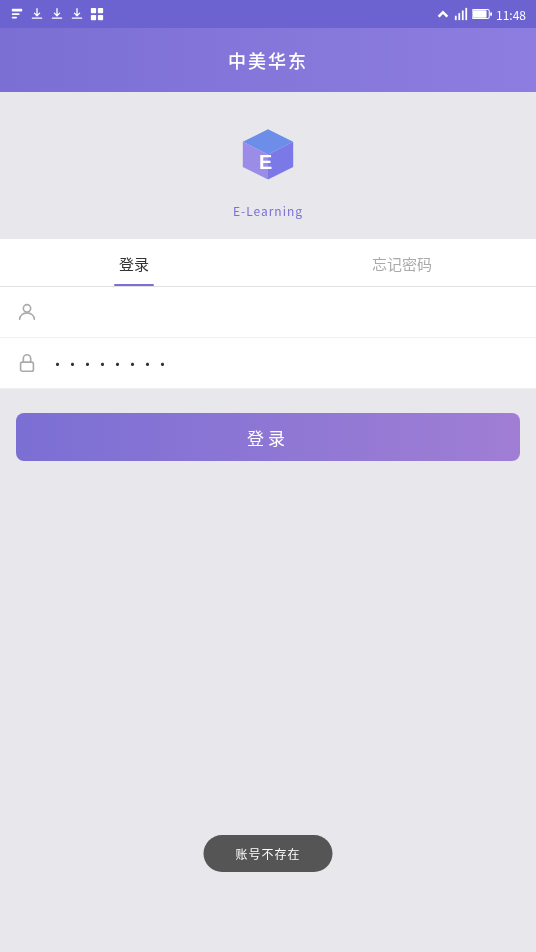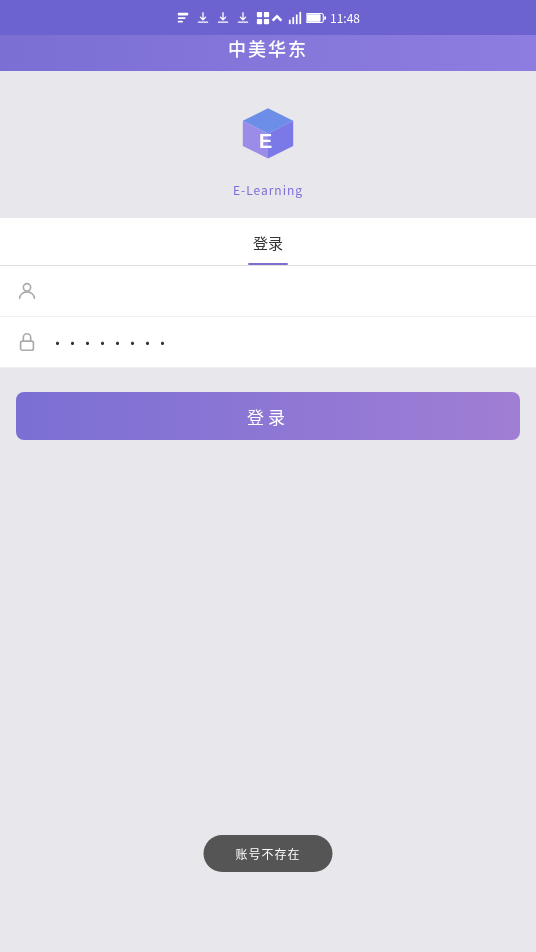--- a/index.html
+++ b/index.html
@@ -10,25 +10,25 @@
       height: 952px;
       font-family: "PingFang SC", "Noto Sans CJK SC", "Microsoft YaHei", sans-serif;
       background: #e8e8ec;
       overflow: hidden;
       position: relative;
     }
 
     
     .status-bar {
       width: 100%;
-      height: 35px;
+      height: 28px;
       background: #6c63d0;
       display: flex;
       align-items: center;
-      justify-content: center;
+      justify-content: space-between;
       padding: 0 10px;
     }
     .status-bar-left {
       display: flex;
       gap: 6px;
       align-items: center;
     }
     .status-icon {
       width: 14px;
       height: 14px;
@@ -38,23 +38,24 @@
       display: flex;
       align-items: center;
       gap: 4px;
       color: white;
       font-size: 12px;
     }
 
     
     .header {
       width: 100%;
-      height: 36px;
+      height: 64px;
       background: linear-gradient(90deg, #7b6fd4 0%, #8e7de0 100%);
       display: flex;
+      align-items: center;
       justify-content: center;
     }
     .header-title {
       color: white;
       font-size: 18px;
       font-weight: 500;
       letter-spacing: 2px;
     }
 
     
@@ -246,20 +247,23 @@
       <text x="30" y="52" font-size="22" font-weight="bold" fill="white" font-family="Arial">E</text>
     </svg>
   </div>
   <span class="logo-label">E-Learning</span>
 </div>
 
 <div class="tabs-area">
   <div class="tab active">
     <span>登录</span>
   </div>
+  <div class="tab">
+    <span>忘记密码</span>
+  </div>
 </div>
 
 <div class="form-area">
   <div class="input-row">
     <svg class="input-icon" viewBox="0 0 24 24" fill="none" stroke="#aaa" stroke-width="1.8">
       <circle cx="12" cy="8" r="4"></circle>
       <path d="M4 20c0-4 3.6-7 8-7s8 3 8 7" stroke-linecap="round"></path>
     </svg>
   </div>
   <div class="input-row">

